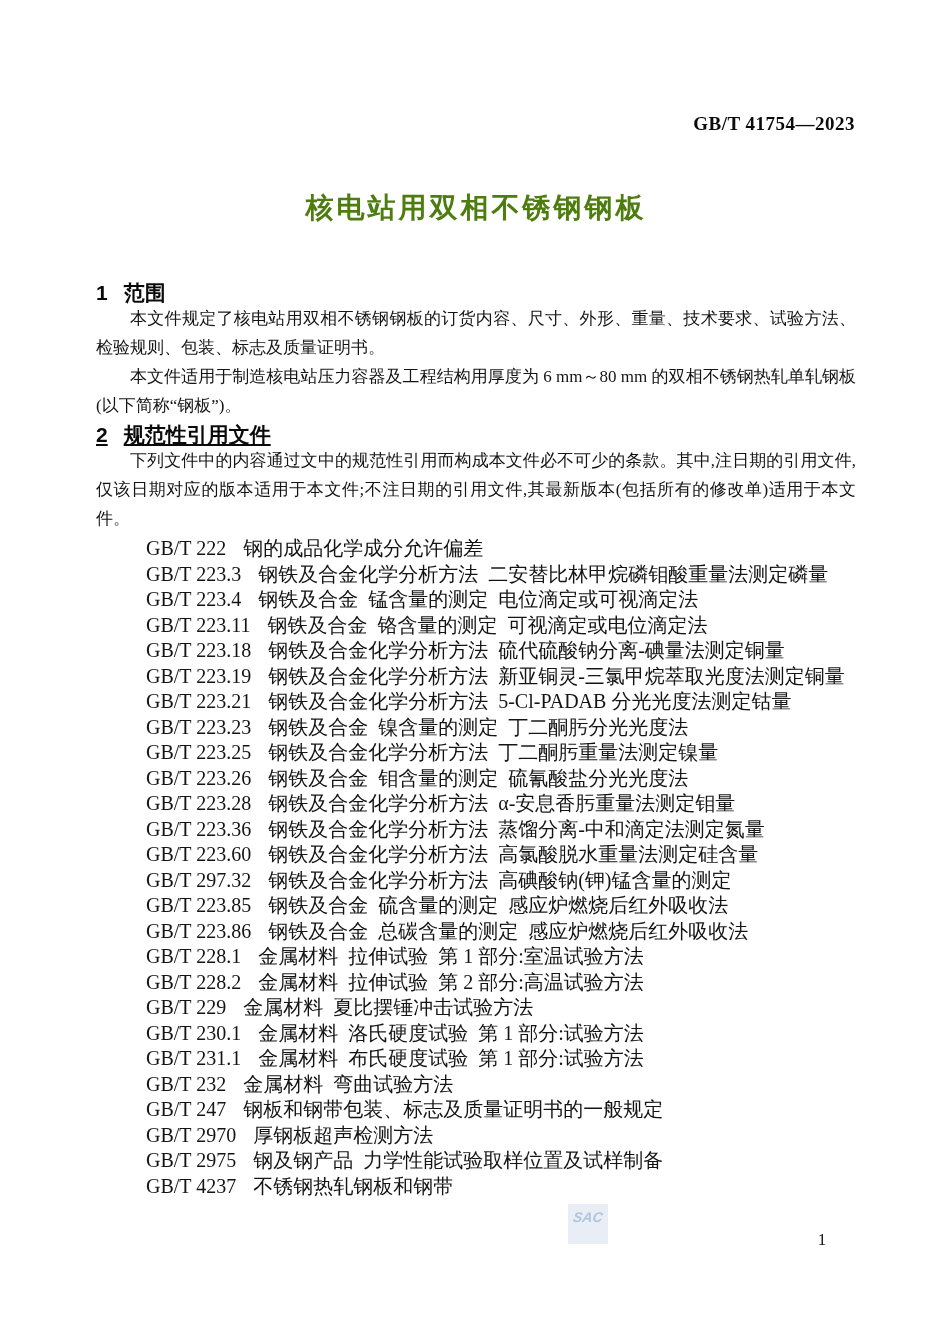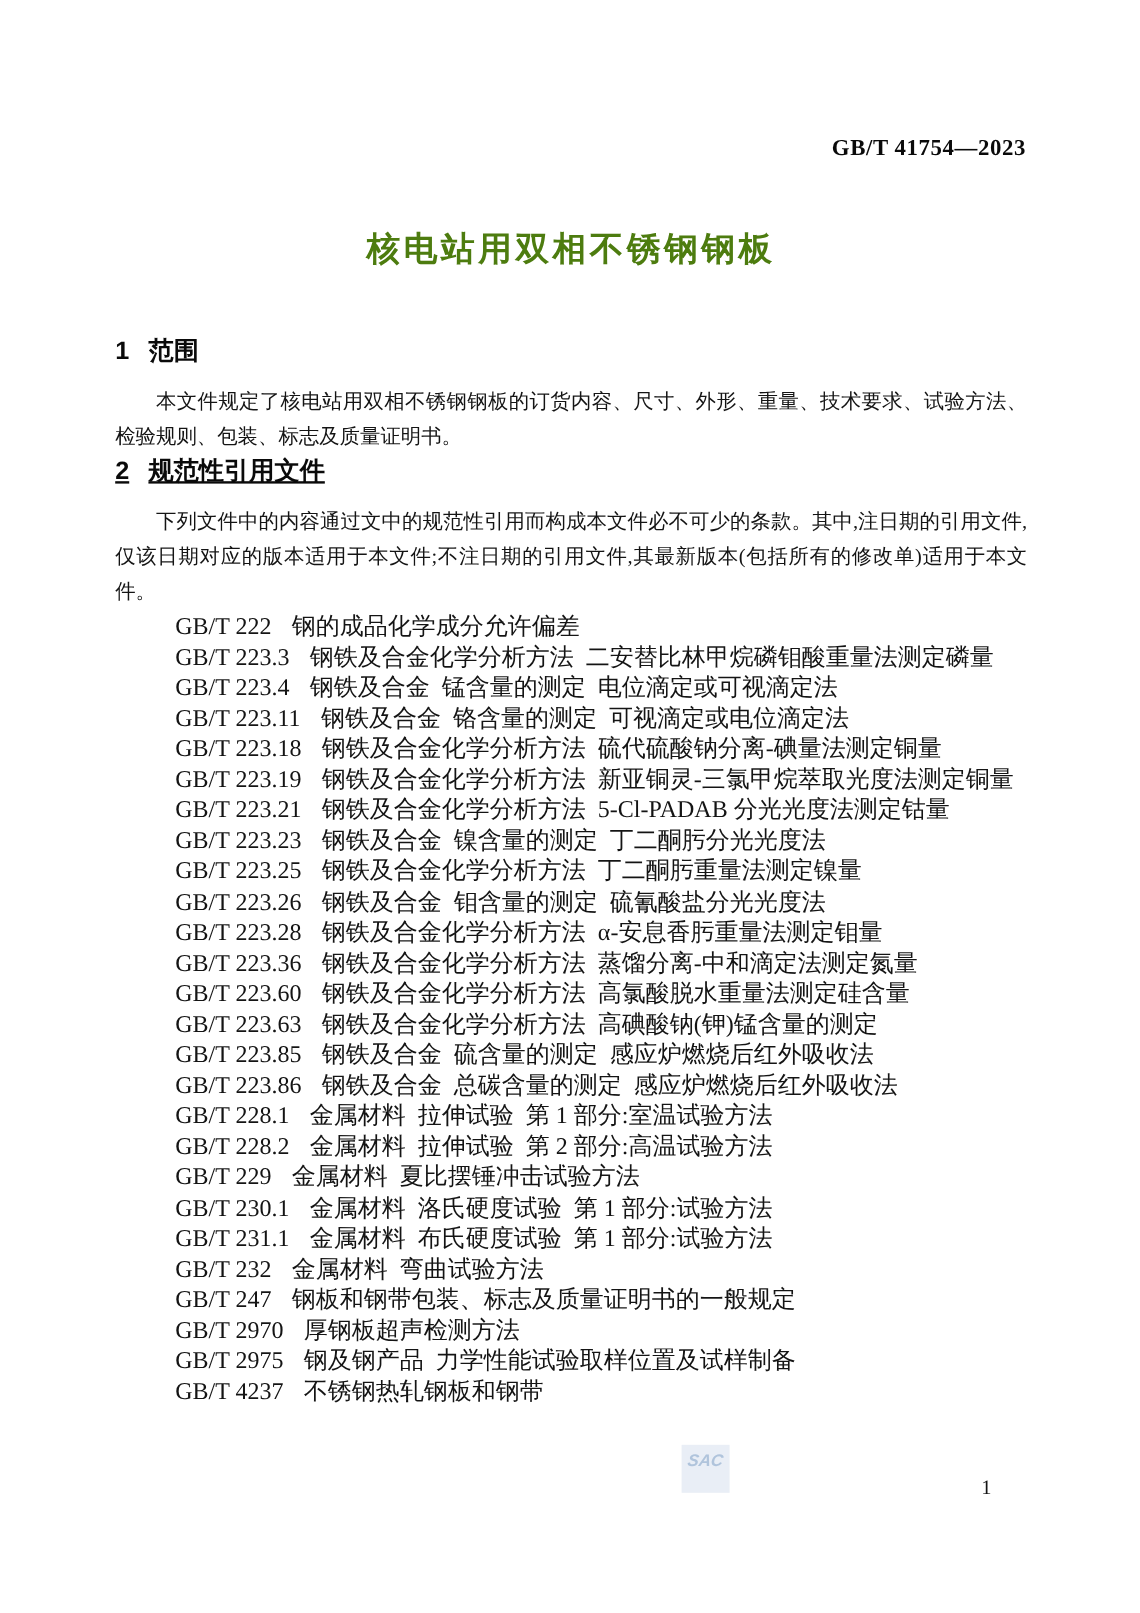--- a/index.html
+++ b/index.html
@@ -47,21 +47,21 @@
   .sec-heading {
     margin: 0;
     font-family: "Liberation Sans", sans-serif;
     font-size: 21px;
     line-height: 22px;
     font-weight: 700;
     color: #0a0a0a;
     text-align: left;
   }
   .sec-heading .sec-num { margin-right: 16px; }
-  .sec-heading + .para { margin-top: 16px; }
+  .sec-heading + .para { }
   .para {
     margin: 0;
     text-indent: 2em;
     white-space: normal;
   }
   .h2gap { margin-top: 4px; text-decoration: underline; }
   .refs {
     margin-top: 3px;
     padding-left: 50px;
     text-align: left;
@@ -107,40 +107,41 @@
   <div class="doc-code">GB/T 41754—2023</div>
 
   <h1 class="doc-title">核电站用双相不锈钢钢板</h1>
 
   <div class="content">
 
     <h2 class="sec-heading"><span class="sec-num">1</span><span>范围</span></h2>
 
     <p class="para">本文件规定了核电站用双相不锈钢钢板的订货内容、尺寸、外形、重量、技术要求、试验方法、检验规则、包装、标志及质量证明书。</p>
 
+    <p class="para">本文件适用于制造核电站压力容器及工程结构用厚度为 6 mm～80 mm 的双相不锈钢热轧单轧钢板(以下简称“钢板”)。</p>
 
     <h2 class="sec-heading h2gap"><span class="sec-num">2</span><span>规范性引用文件</span></h2>
 
     <p class="para">下列文件中的内容通过文中的规范性引用而构成本文件必不可少的条款。其中,注日期的引用文件,仅该日期对应的版本适用于本文件;不注日期的引用文件,其最新版本(包括所有的修改单)适用于本文件。</p>
 
     <div class="refs">
         <p class="ref"><span class="ref-code">GB/T 222</span><span class="ref-title">钢的成品化学成分允许偏差</span></p>
         <p class="ref"><span class="ref-code">GB/T 223.3</span><span class="ref-title">钢铁及合金化学分析方法  二安替比林甲烷磷钼酸重量法测定磷量</span></p>
         <p class="ref"><span class="ref-code">GB/T 223.4</span><span class="ref-title">钢铁及合金  锰含量的测定  电位滴定或可视滴定法</span></p>
         <p class="ref"><span class="ref-code">GB/T 223.11</span><span class="ref-title">钢铁及合金  铬含量的测定  可视滴定或电位滴定法</span></p>
         <p class="ref"><span class="ref-code">GB/T 223.18</span><span class="ref-title">钢铁及合金化学分析方法  硫代硫酸钠分离-碘量法测定铜量</span></p>
         <p class="ref"><span class="ref-code">GB/T 223.19</span><span class="ref-title">钢铁及合金化学分析方法  新亚铜灵-三氯甲烷萃取光度法测定铜量</span></p>
         <p class="ref"><span class="ref-code">GB/T 223.21</span><span class="ref-title">钢铁及合金化学分析方法  5-Cl-PADAB 分光光度法测定钴量</span></p>
         <p class="ref"><span class="ref-code">GB/T 223.23</span><span class="ref-title">钢铁及合金  镍含量的测定  丁二酮肟分光光度法</span></p>
         <p class="ref"><span class="ref-code">GB/T 223.25</span><span class="ref-title">钢铁及合金化学分析方法  丁二酮肟重量法测定镍量</span></p>
         <p class="ref"><span class="ref-code">GB/T 223.26</span><span class="ref-title">钢铁及合金  钼含量的测定  硫氰酸盐分光光度法</span></p>
         <p class="ref"><span class="ref-code">GB/T 223.28</span><span class="ref-title">钢铁及合金化学分析方法  α-安息香肟重量法测定钼量</span></p>
         <p class="ref"><span class="ref-code">GB/T 223.36</span><span class="ref-title">钢铁及合金化学分析方法  蒸馏分离-中和滴定法测定氮量</span></p>
         <p class="ref"><span class="ref-code">GB/T 223.60</span><span class="ref-title">钢铁及合金化学分析方法  高氯酸脱水重量法测定硅含量</span></p>
-        <p class="ref"><span class="ref-code">GB/T 223.63</span><span class="ref-title">钢铁及合金化学分析方法  高碘酸钠(钾)锰含量的测定</span></p>
+        <p class="ref"><span class="ref-code">GB/T 297.32</span><span class="ref-title">钢铁及合金化学分析方法  高碘酸钠(钾)锰含量的测定</span></p>
         <p class="ref"><span class="ref-code">GB/T 223.85</span><span class="ref-title">钢铁及合金  硫含量的测定  感应炉燃烧后红外吸收法</span></p>
         <p class="ref"><span class="ref-code">GB/T 223.86</span><span class="ref-title">钢铁及合金  总碳含量的测定  感应炉燃烧后红外吸收法</span></p>
         <p class="ref"><span class="ref-code">GB/T 228.1</span><span class="ref-title">金属材料  拉伸试验  第 1 部分:室温试验方法</span></p>
         <p class="ref"><span class="ref-code">GB/T 228.2</span><span class="ref-title">金属材料  拉伸试验  第 2 部分:高温试验方法</span></p>
         <p class="ref"><span class="ref-code">GB/T 229</span><span class="ref-title">金属材料  夏比摆锤冲击试验方法</span></p>
         <p class="ref"><span class="ref-code">GB/T 230.1</span><span class="ref-title">金属材料  洛氏硬度试验  第 1 部分:试验方法</span></p>
         <p class="ref"><span class="ref-code">GB/T 231.1</span><span class="ref-title">金属材料  布氏硬度试验  第 1 部分:试验方法</span></p>
         <p class="ref"><span class="ref-code">GB/T 232</span><span class="ref-title">金属材料  弯曲试验方法</span></p>
         <p class="ref"><span class="ref-code">GB/T 247</span><span class="ref-title">钢板和钢带包装、标志及质量证明书的一般规定</span></p>
         <p class="ref"><span class="ref-code">GB/T 2970</span><span class="ref-title">厚钢板超声检测方法</span></p>

